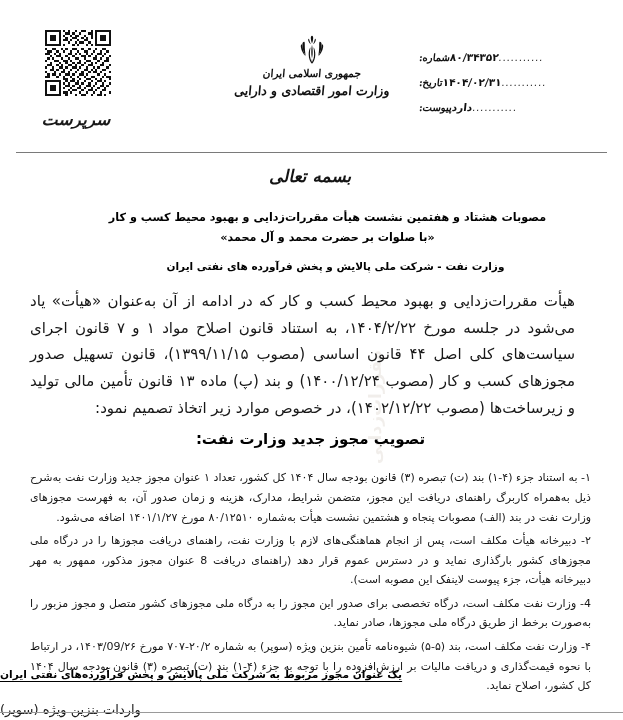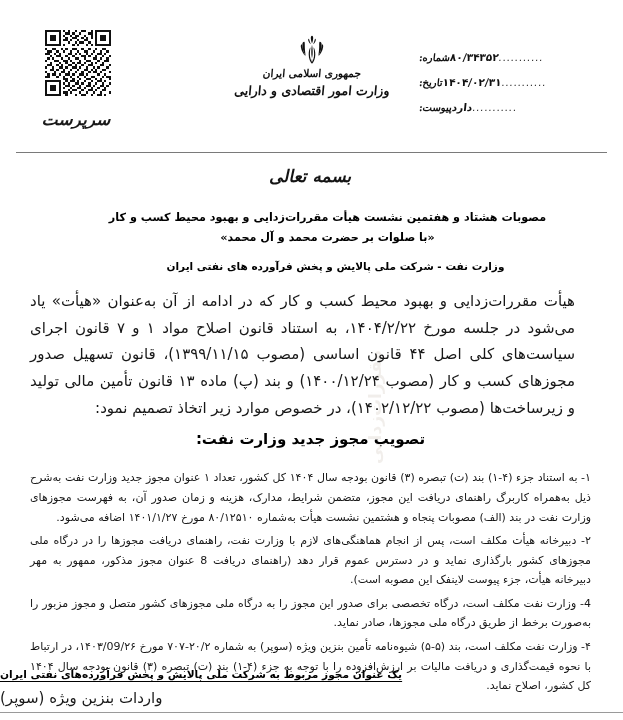--- a/index.html
+++ b/index.html
@@ -238,22 +238,22 @@
   }
   .footer-title {
     font-size: 10.6px;
     font-weight: bold;
     color: #000;
     text-decoration: underline;
     text-underline-offset: 3px;
     letter-spacing: 0.1px;
   }
   .footer-sub {
-    margin-top: 9px;
-    font-size: 15px;
+    margin-top: 22px;
+    font-size: 13px;
     color: #1a1a1a;
   }
   .footer-rule {
     position: absolute;
     top: 712px;
     left: 0;
     width: 623px;
     height: 0;
     border-top: 1.4px solid #9a9a9a;
   }

